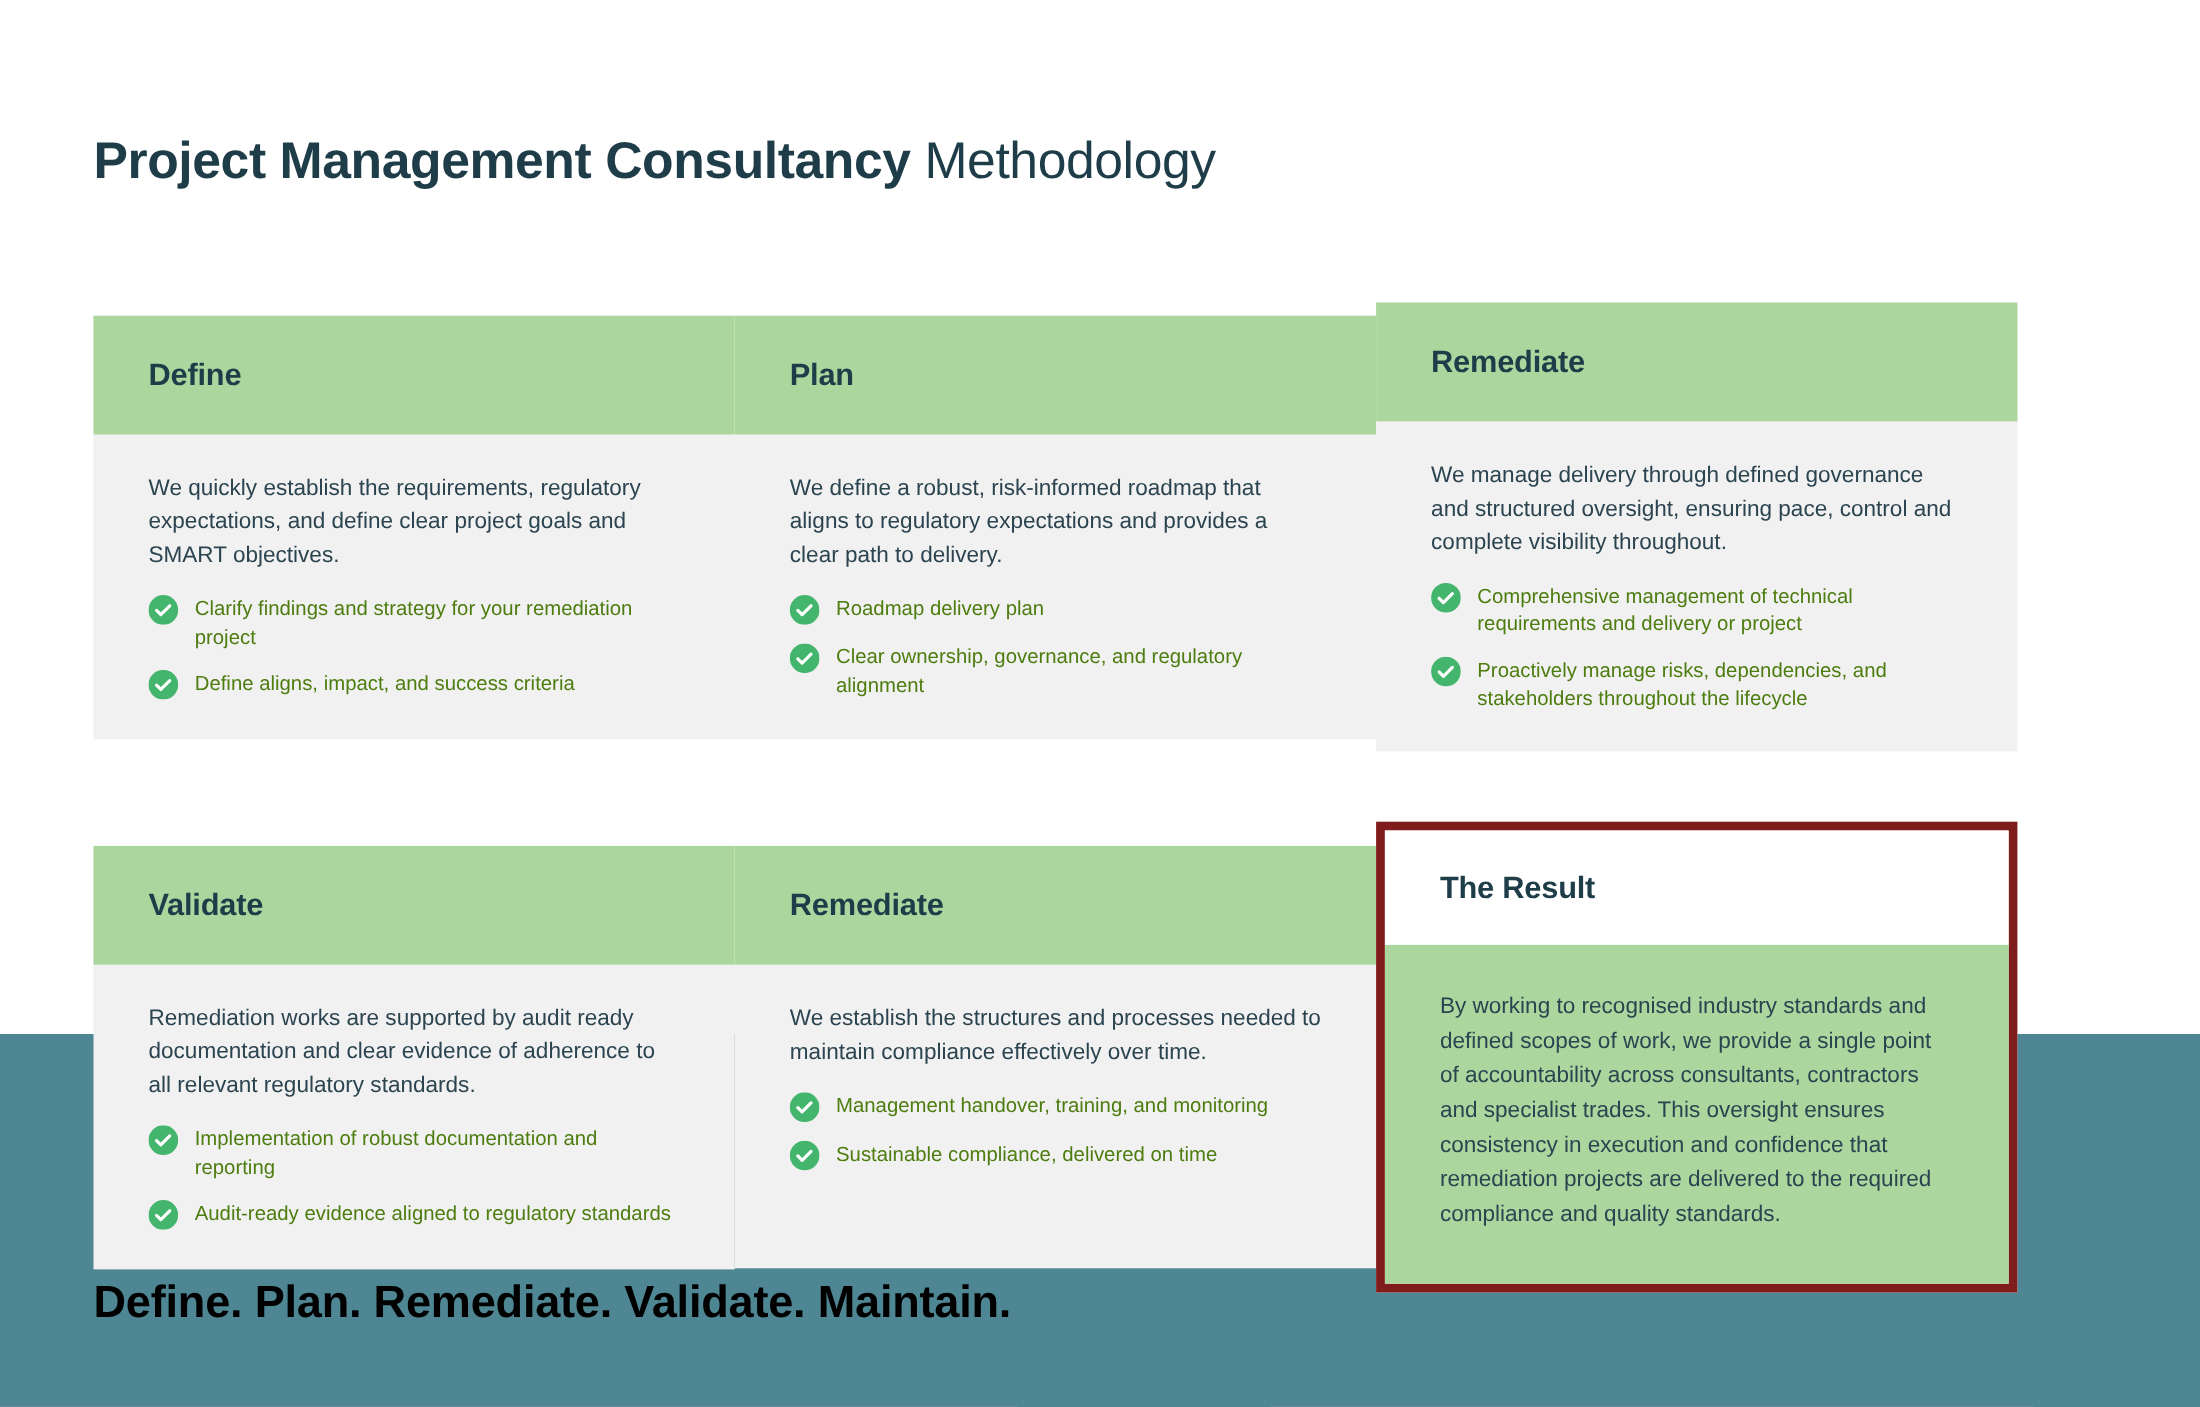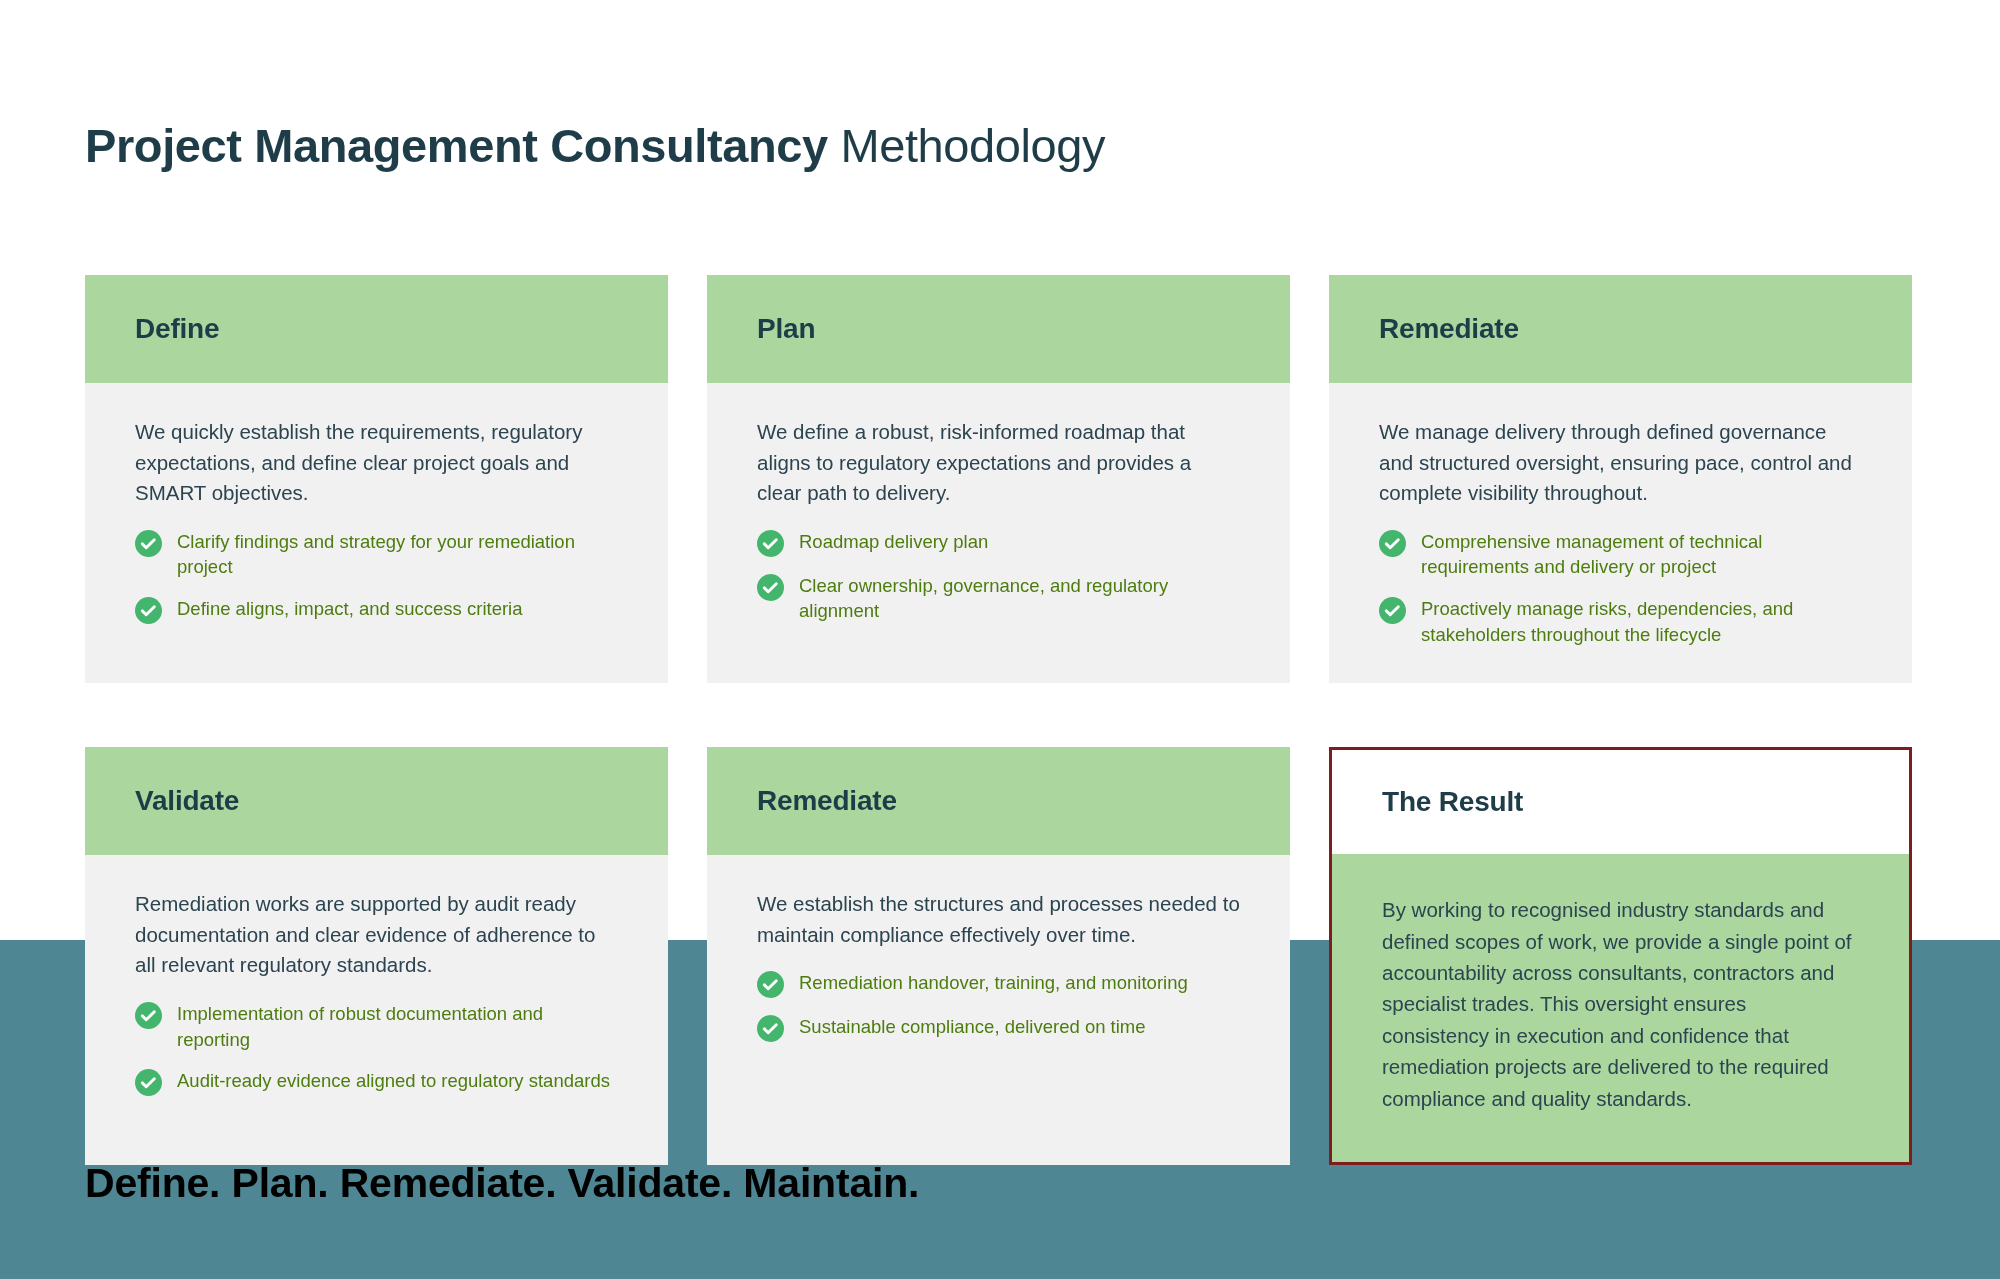--- a/index.html
+++ b/index.html
@@ -46,21 +46,21 @@
   #card-grid {
     position: absolute;
     left: 85px;
     top: 275px;
     width: 1830px;
     z-index: 2;
   }
 
   .grid-row {
     display: flex;
-    gap: 39px;
+    align-items: center;
   }
   .grid-row.row-2 { margin-top: 64px; }
 
   .card {
     width: 583px;
     background: #f1f1f1;
     position: relative;
   }
 
   
@@ -115,21 +115,21 @@
 
   
   .row-1 .card { min-height: 382px; }
   .row-2 .card { min-height: 384px; }
 
   
   .card-result {
     width: 583px;
     position: relative;
     background: #ffffff;
-    border: 3px solid #7f1d1d;
+    border: 8px solid #7f1d1d;
     min-height: 384px;
     padding: 0;
   }
   .card-result-header {
     background: #ffffff;
     height: 104px;
     display: flex;
     align-items: center;
     padding: 0 50px;
   }
@@ -301,21 +301,21 @@
       <div class="card-body">
         <p class="card-lede">We establish the structures and processes needed to maintain compliance effectively over time.</p>
         <ul class="bullets">
           <li class="bullet">
             <span class="check-icon">
               <svg viewBox="0 0 27 27">
                   <circle cx="13.5" cy="13.5" r="13.5" fill="#44b56d"></circle>
                   <path d="M7.3 13.9l3.9 3.9 8.1-8.1" stroke="#ffffff" stroke-width="2.9" fill="none" stroke-linecap="round" stroke-linejoin="round"></path>
                 </svg>
             </span>
-            <span class="bullet-text">Remediation handover, training, and monitoring</span>
+            <span class="bullet-text">Management handover, training, and monitoring</span>
           </li>
           <li class="bullet">
             <span class="check-icon">
               <svg viewBox="0 0 27 27">
                   <circle cx="13.5" cy="13.5" r="13.5" fill="#44b56d"></circle>
                   <path d="M7.3 13.9l3.9 3.9 8.1-8.1" stroke="#ffffff" stroke-width="2.9" fill="none" stroke-linecap="round" stroke-linejoin="round"></path>
                 </svg>
             </span>
             <span class="bullet-text">Sustainable compliance, delivered on time</span>
           </li>

